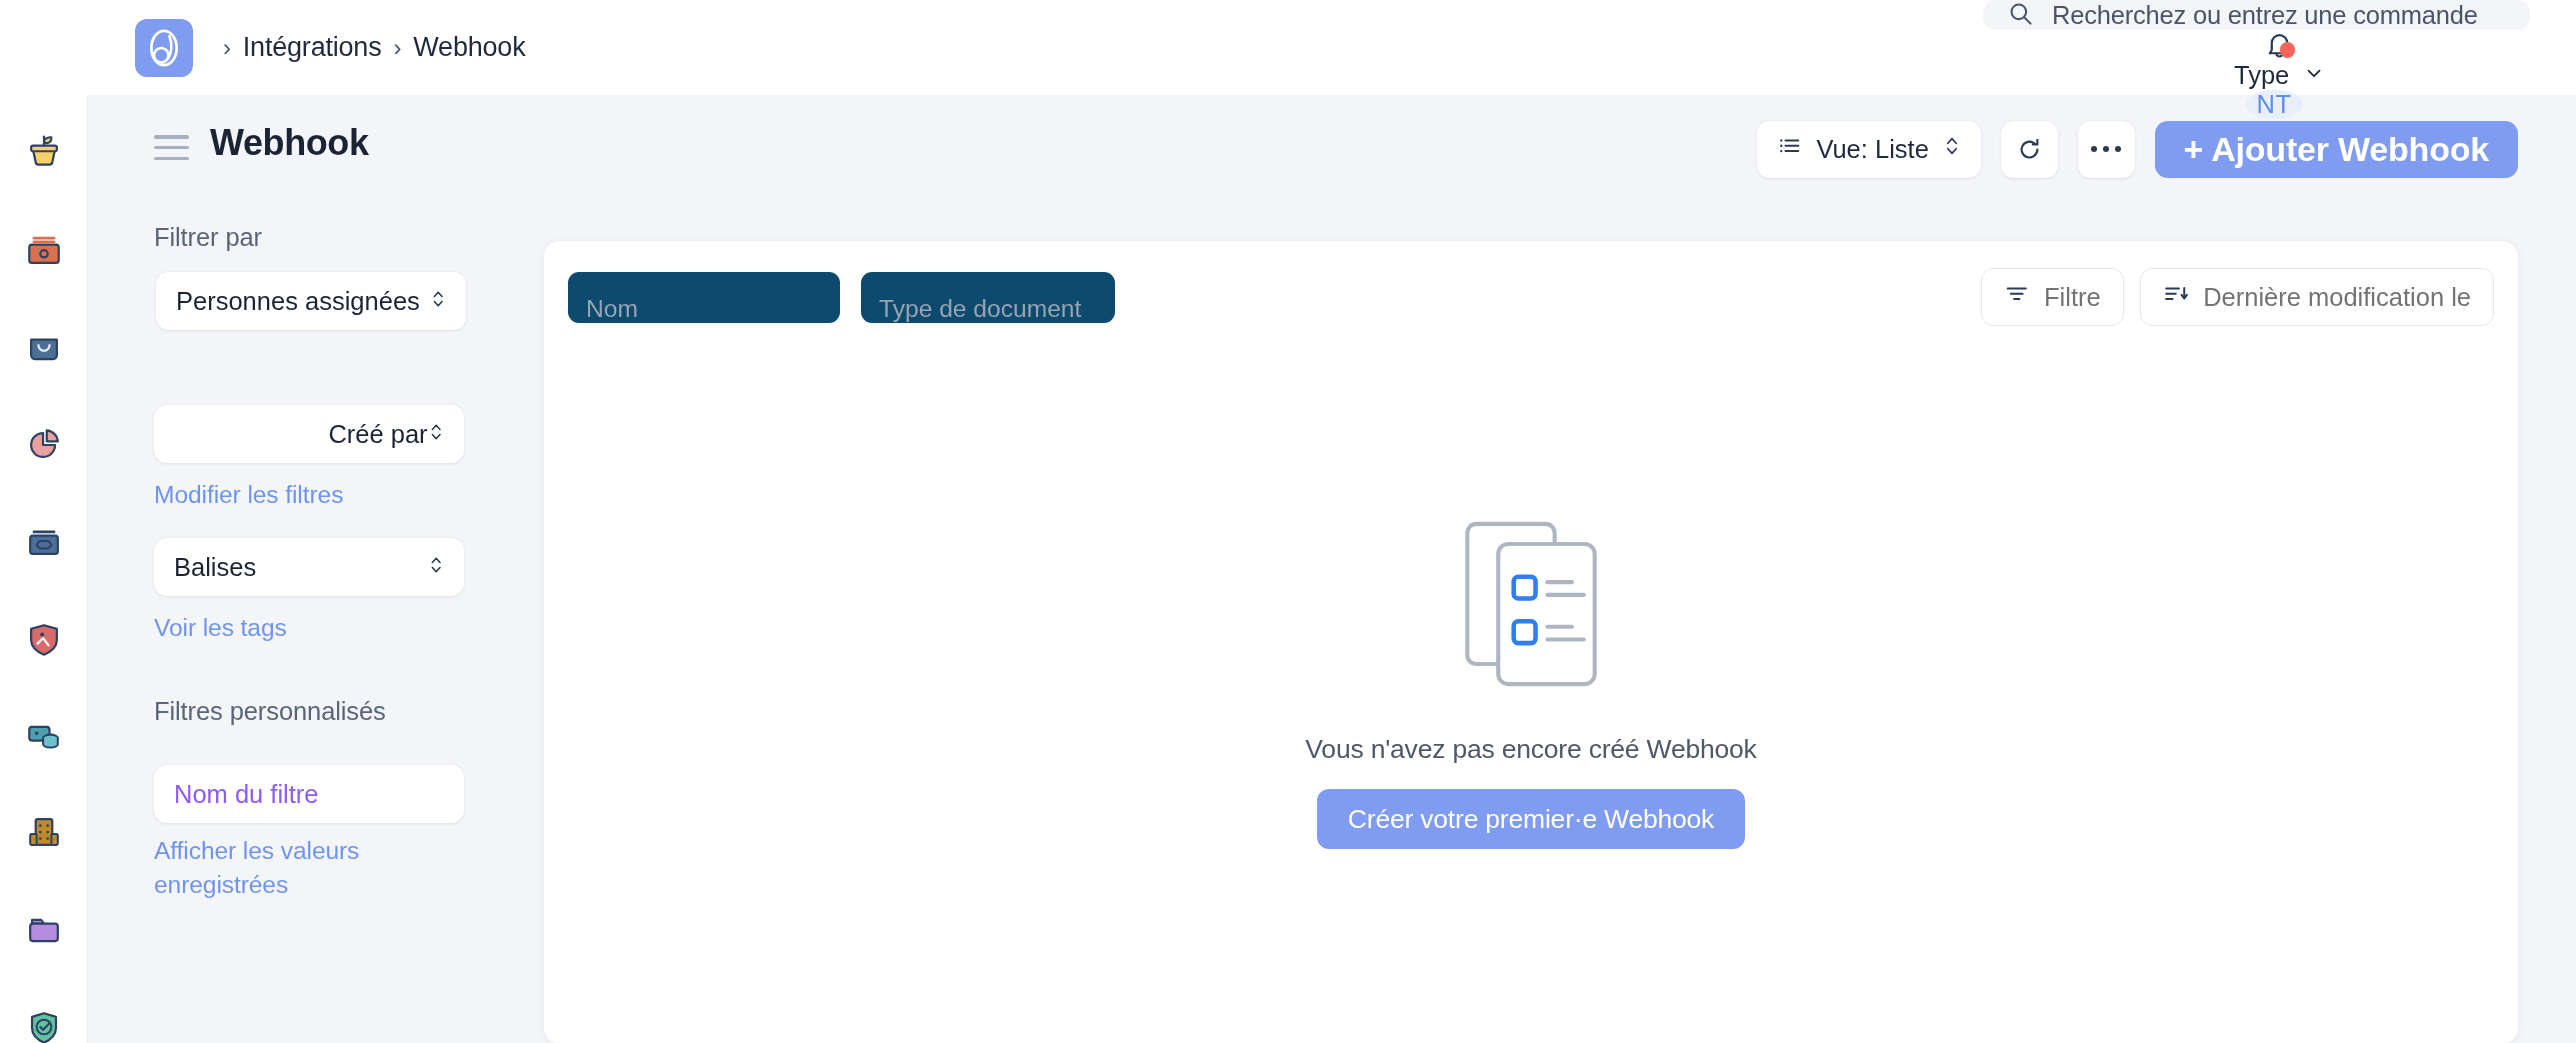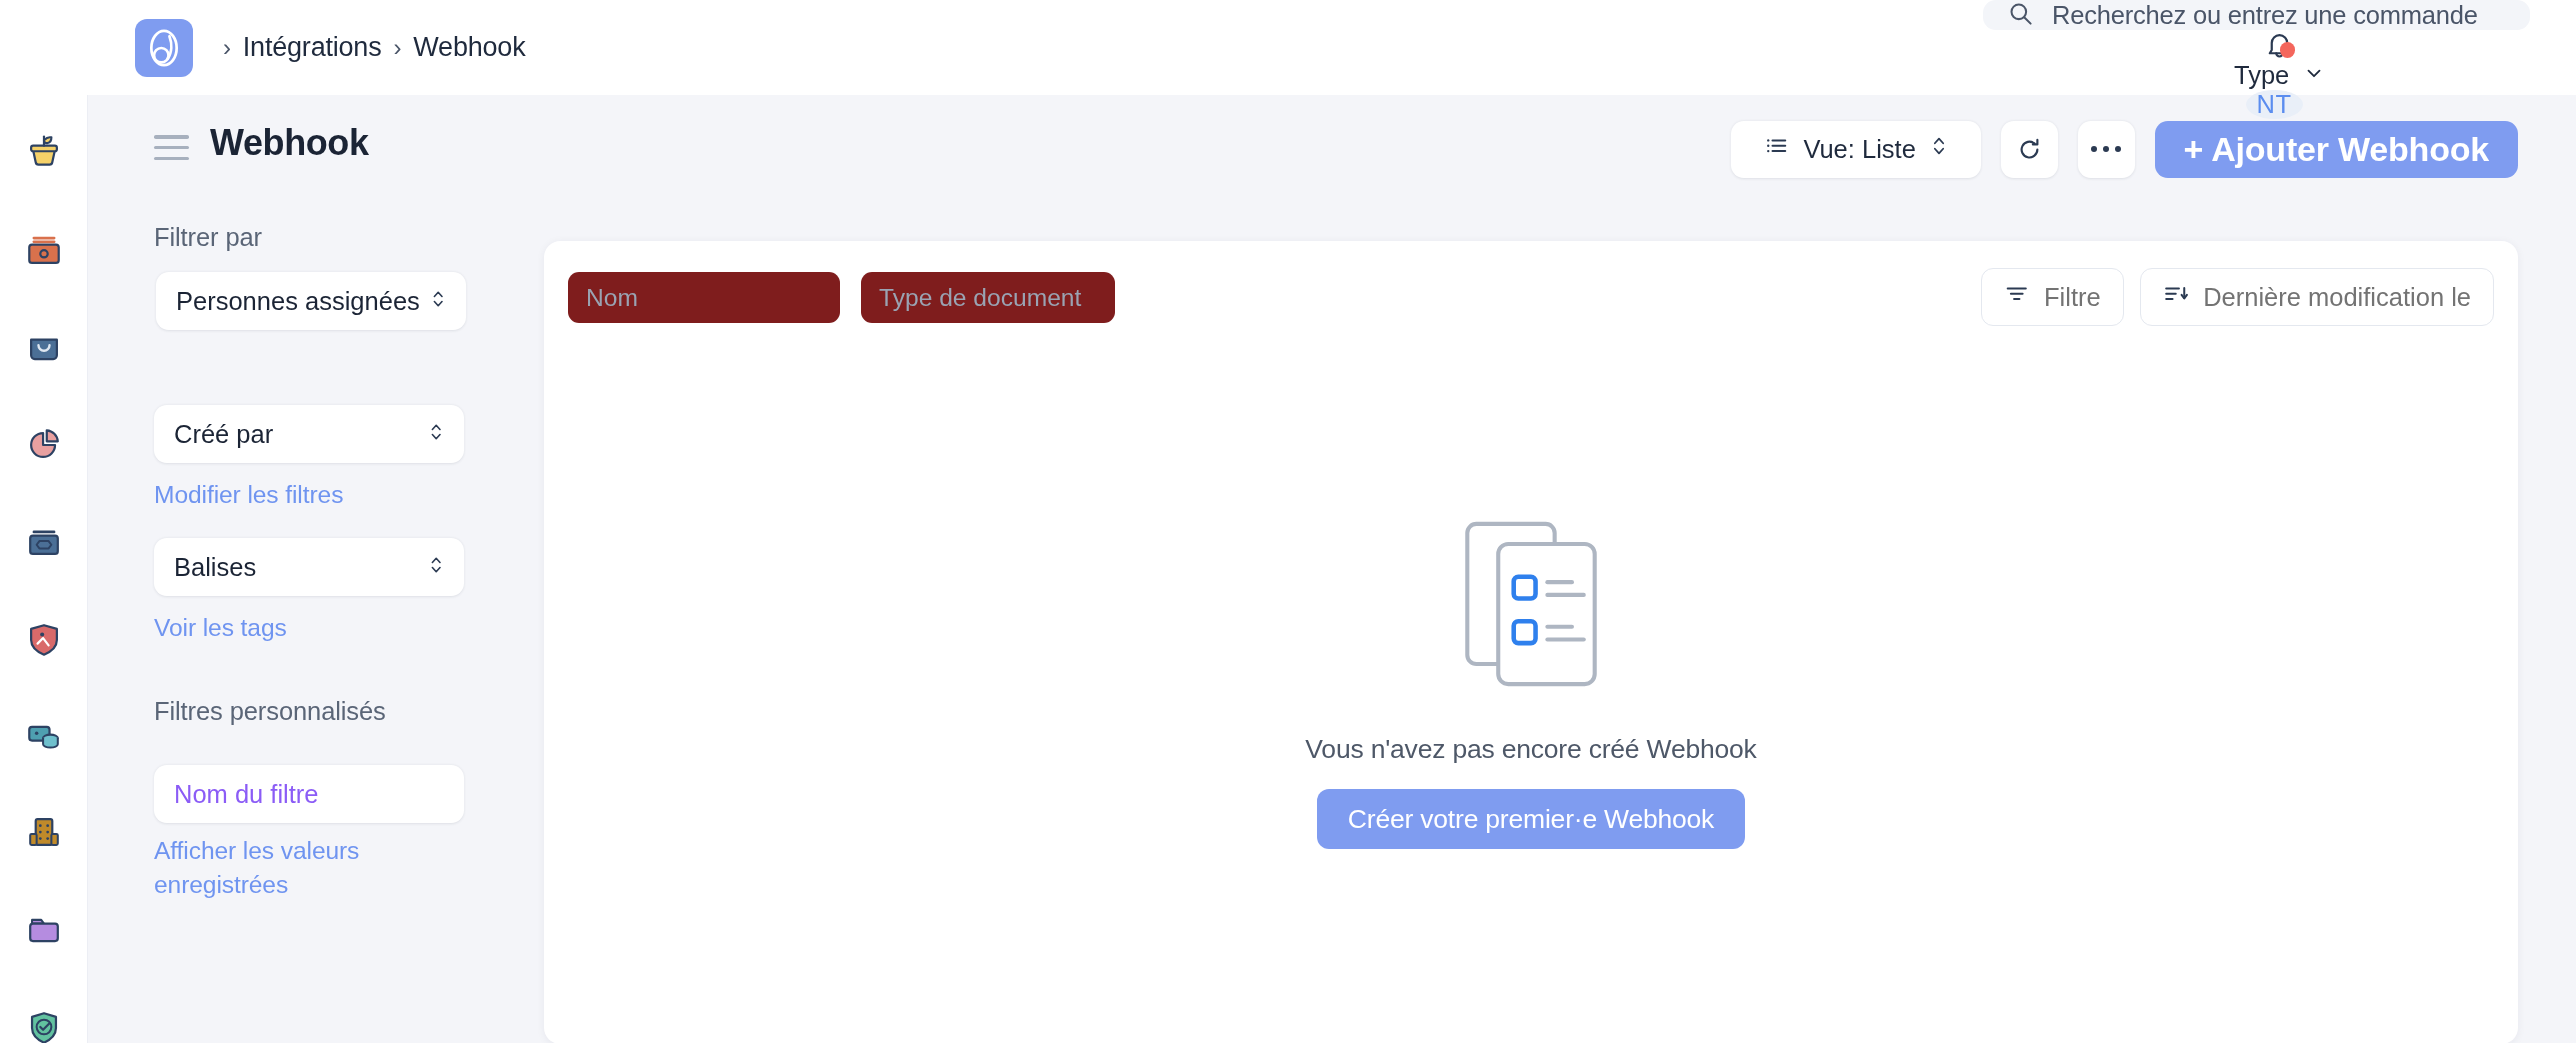--- a/index.html
+++ b/index.html
@@ -81,21 +81,21 @@
     font-size: 36px; font-weight: bold; color: #1b2435; letter-spacing: -0.4px;
   }
   .head-actions {
     position: absolute; right: 58px; top: 25.5px;
     display: flex; align-items: center; gap: 20px;
   }
   .btn-white {
     height: 57px; border-radius: 12.8px; background: #ffffff;
     box-shadow: 0 0.9px 2.7px rgba(30,40,60,.10);
     display: flex; align-items: center; gap: 13.7px;
-    padding: 0 33px; font-size: 25.5px; color: #1f2a3d; cursor: pointer;
+    padding: 0 20px; font-size: 25.5px; color: #1f2a3d; cursor: pointer;
   }
   .btn-icon-sq {
     width: 57px; height: 57px; border-radius: 12.8px; background: #ffffff;
     box-shadow: 0 0.9px 2.7px rgba(30,40,60,.10);
     display: flex; align-items: center; justify-content: center; cursor: pointer;
   }
   .btn-primary {
     height: 57px; border-radius: 12.8px; background: #7f9cf0; color: #ffffff;
     display: flex; align-items: center; justify-content: center;
     padding: 0 29px; font-size: 34px; cursor: pointer; letter-spacing: -0.2px; font-weight: bold;
@@ -125,22 +125,22 @@
   
   .card {
     position: absolute; left: 544px; top: 241px; width: 1974px; height: 803px;
     background: #ffffff; border-radius: 16.4px;
     box-shadow: 0 1.8px 9px rgba(30,40,60,.06);
   }
   .card-toolbar {
     position: absolute; left: 0; top: 0; width: 100%; height: 113px;
   }
   .chip-input {
-    height: 51px; border-radius: 11px; background: #7f1d1d;
-    display: flex; align-items: center; padding: 0 18px;
+    height: 51px; border-radius: 11px; background: #0c4a6e;
+    display: flex; align-items: flex-end; padding: 0 18px;
     font-size: 24.6px; color: #9aa3b2; cursor: text;
     overflow: hidden; white-space: nowrap;
   }
   .tool-right {
     position: absolute; right: 24px; top: 27px;
     display: flex; align-items: center; gap: 16.4px;
   }
   .btn-outline {
     height: 58px; border-radius: 12px; background: #ffffff;
     border: 1.8px solid #e4e8ef;
@@ -359,21 +359,21 @@
   <div class="f-select" style="position:absolute;left:68px;top:82px;width:310px;">
     <span>Personnes assignées</span>
     <span>
       <svg width="16.4" height="22" viewBox="0 0 16 26" fill="none" stroke="#2b3a52" stroke-width="1.9">
         <polyline points="3.5,10 8,5 12.5,10" stroke-linecap="round" stroke-linejoin="round"></polyline>
         <polyline points="3.5,16 8,21 12.5,16" stroke-linecap="round" stroke-linejoin="round"></polyline>
       </svg>
     </span>
   </div>
 
-  <div class="f-select" style="position:absolute;left:66px;top:215px;width:310px;">
+  <div class="f-select" style="position:absolute;left:66px;top:215px;width:310px;justify-content:flex-end;">
     <span>Créé par</span>
     <span>
       <svg width="16.4" height="22" viewBox="0 0 16 26" fill="none" stroke="#2b3a52" stroke-width="1.9">
         <polyline points="3.5,10 8,5 12.5,10" stroke-linecap="round" stroke-linejoin="round"></polyline>
         <polyline points="3.5,16 8,21 12.5,16" stroke-linecap="round" stroke-linejoin="round"></polyline>
       </svg>
     </span>
   </div>
 
   <div class="f-link" style="position:absolute;left:66px;top:288px;">Modifier les filtres</div>

